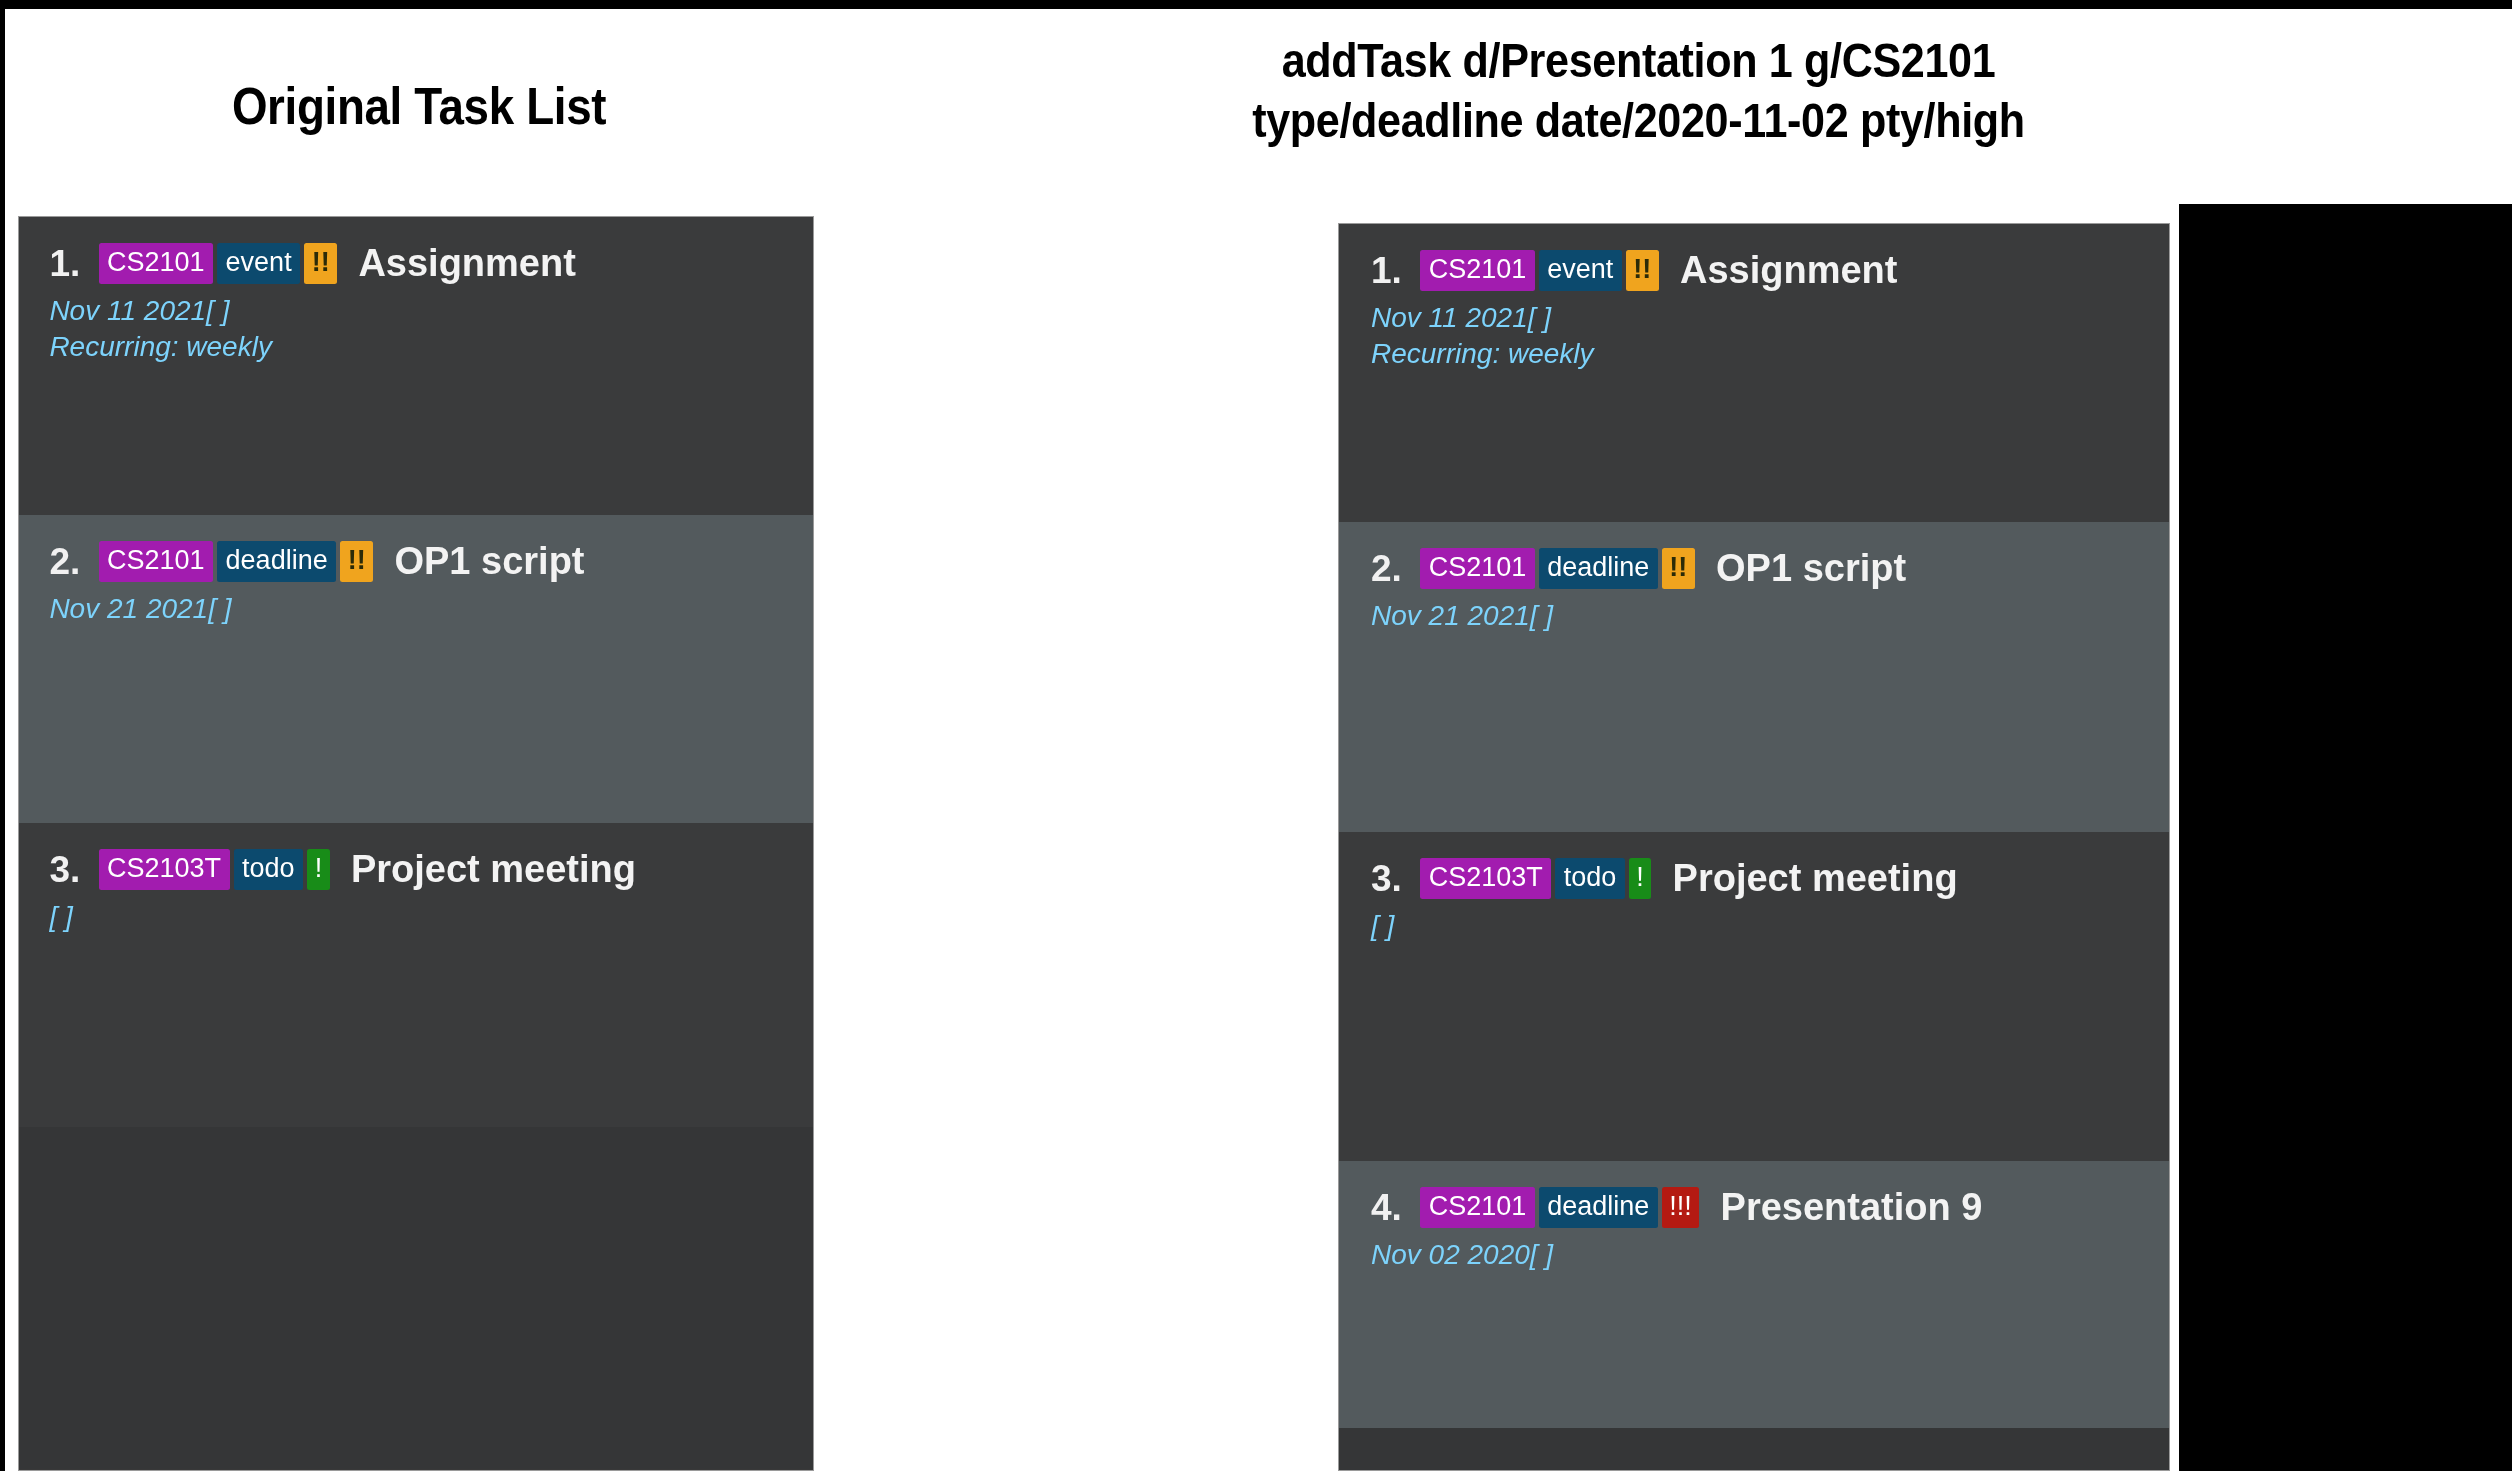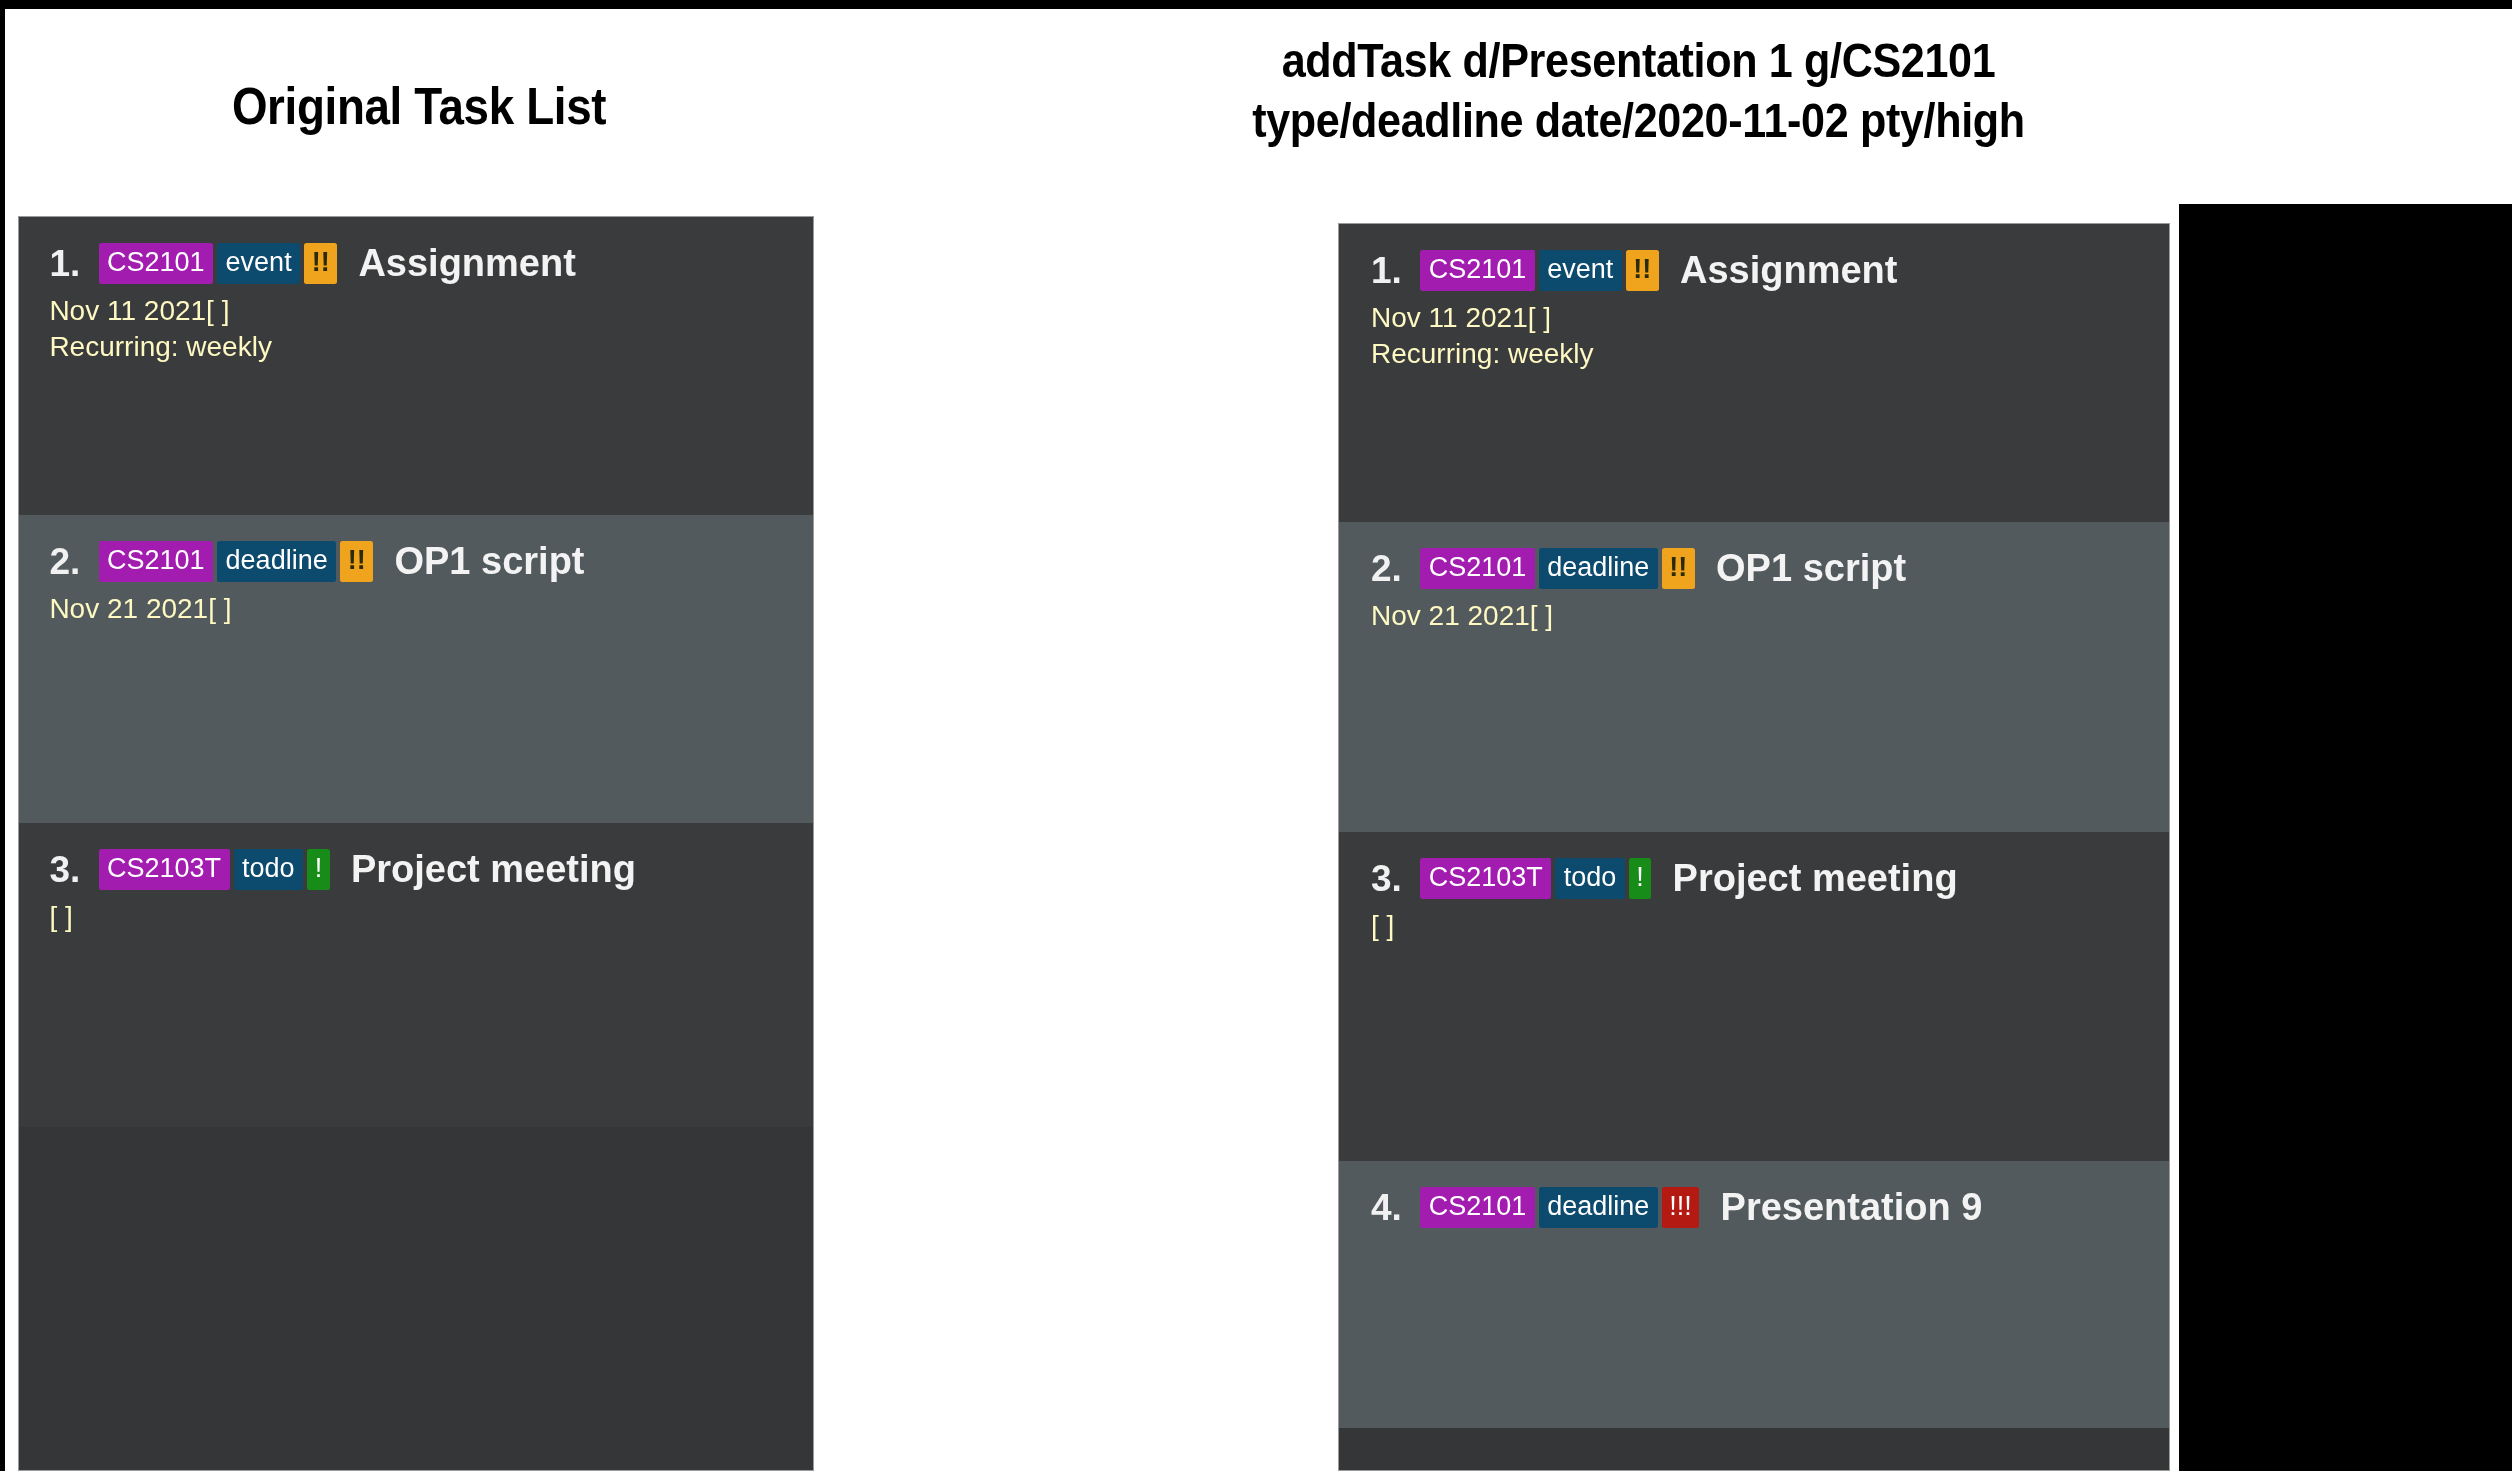--- a/index.html
+++ b/index.html
@@ -110,23 +110,24 @@
   .tag.pty-medium { background: #f0a41e; color: #2b2b08; font-weight: 700; }
   .tag.pty-low    { background: #188c18; }
 
   .title {
     color: #f3f3f3;
     font-weight: 700;
     font-family: "Liberation Sans Narrow", "Liberation Sans", sans-serif;
     text-align: right;
   }
   .meta {
-    color: #fef9c3;
+    color: #7dd3fc;
     font-family: "Liberation Sans Narrow", "Liberation Sans", sans-serif;
     white-space: nowrap;
+    font-style: italic;
   }
 
   
   #panel-left .task-row { padding-left: 30px; }
   #panel-left .row-line1 { padding-top: 25px; }
   #panel-left .idx   { font-size: 37px; margin-right: 18.4px; }
   #panel-left .tag   { font-size: 27px; padding: 5.9px 8.4px 7.5px 8.4px; margin-right: 4.2px; }
   #panel-left .tag.pty-medium,
   #panel-left .tag.pty-high,
   #panel-left .tag.pty-low { padding-left: 7.5px; padding-right: 7.5px; }
@@ -241,18 +242,19 @@
       <div class="task-row light" style="height: 267px;">
         <div class="row-line1">
           <span class="idx">4.</span>
           <span class="tags">
             <span class="tag group">CS2101</span>
             <span class="tag type">deadline</span>
             <span class="tag pty-high">!!!</span>
           </span>
           <span class="title">Presentation 9</span>
         </div>
+        <div class="meta">Nov 02 2020[ ]</div>
       </div>
       <div class="task-row empty" style="height: 44px;"></div>
     </div>
 
 </div>
 
 
 </body></html>

